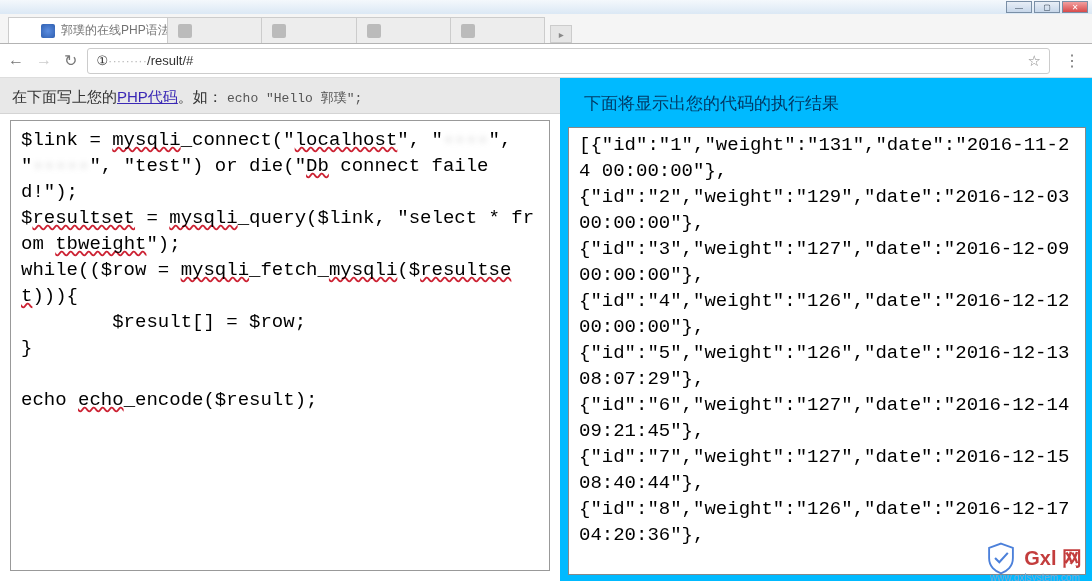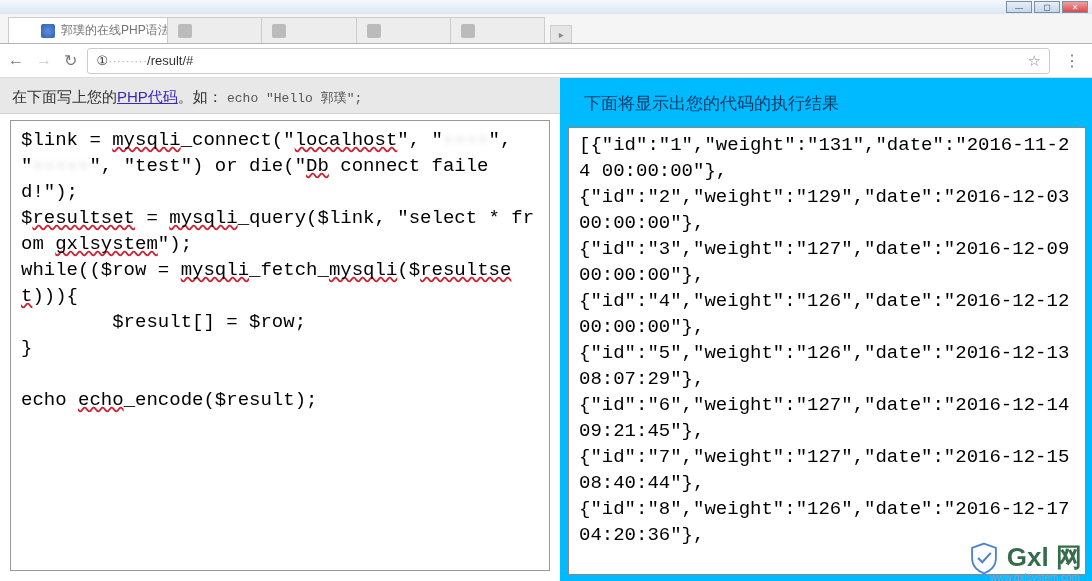--- a/index.html
+++ b/index.html
@@ -45,21 +45,21 @@
   .code-wrap{ flex:1; margin:6px 10px 10px 10px; border:1px solid #999; padding:6px 10px; font-family:"Courier New", monospace; font-size:19px; line-height:26px; color:#000; overflow:auto; white-space:pre-wrap; word-break:break-all; background:#fff;}
   .code-wrap .wavy{ text-decoration: underline wavy #c23; text-decoration-skip-ink:none;}
   .code-wrap .blur{ filter: blur(3px); color:#888;}
 
   
   .right-head{ padding:14px 10px 12px 16px; font-size:17px; color:#003a66;}
   
   .output-wrap{ flex:1; background:#fff; border:1px solid #888; margin-left:0; padding:4px 10px; font-family:"Courier New",monospace; font-size:19px; line-height:26px; color:#000; overflow:hidden; white-space:pre-wrap; word-break:break-all;}
 
   
-  .watermark{ position:absolute; right:10px; bottom:6px; display:flex; align-items:center; gap:6px; color:#14532d; font-family:Arial; font-weight:bold; font-size:26px; opacity:0.85;}
+  .watermark{ position:absolute; right:10px; bottom:6px; display:flex; align-items:center; gap:6px; color:#b91c1c; font-family:Arial; font-weight:bold; font-size:20px; opacity:0.85;}
   .watermark svg{ width:34px; height:34px;}
   .wm-sub{ position:absolute; right:12px; bottom:-2px; font-size:10px; color:#7fa8d4; font-weight:normal;}
 </style>
 </head>
 <body>
 
 <div class="win-top">
   <div class="win-btn">—</div>
   <div class="win-btn">▢</div>
   <div class="win-btn win-close">✕</div>
@@ -109,21 +109,21 @@
 <div class="main">
 
   <div class="left">
     <div class="left-head">
       <span class="txt">
         <span>在下面写上您的</span><a href="#">PHP代码</a><span>。如：</span>
         <span class="hint">echo "Hello 郭璞";</span>
       </span>
     </div>
     <div class="code-wrap">$link = <span class="wavy">mysqli</span>_connect("<span class="wavy">localhost</span>", "<span class="blur">····</span>", "<span class="blur">·····</span>", "test") or die("<span class="wavy">Db</span> connect failed!");
-$<span class="wavy">resultset</span> = <span class="wavy">mysqli</span>_query($link, "select * from <span class="wavy">gxlsystem</span>");
+$<span class="wavy">resultset</span> = <span class="wavy">mysqli</span>_query($link, "select * from <span class="wavy">tbweight</span>");
 while(($row = <span class="wavy">mysqli</span>_fetch_<span class="wavy">mysqli</span>($<span class="wavy">resultset</span>))){
         $result[] = $row;
 }
 
 echo <span class="wavy">echo</span>_encode($result);</div>
   </div>
 
   <div class="right">
     <div class="right-head">下面将显示出您的代码的执行结果</div>
     <div class="output-wrap">[{"id":"1","weight":"131","date":"2016-11-24 00:00:00"},

